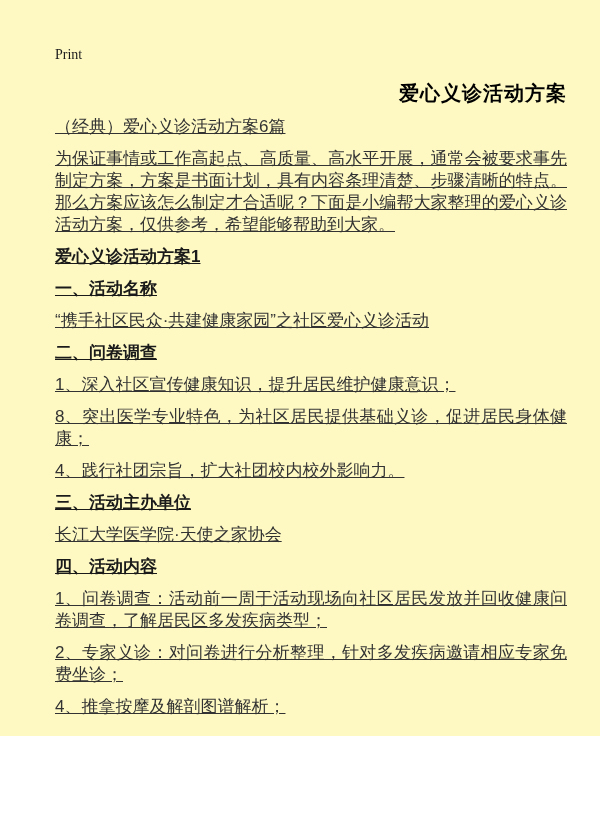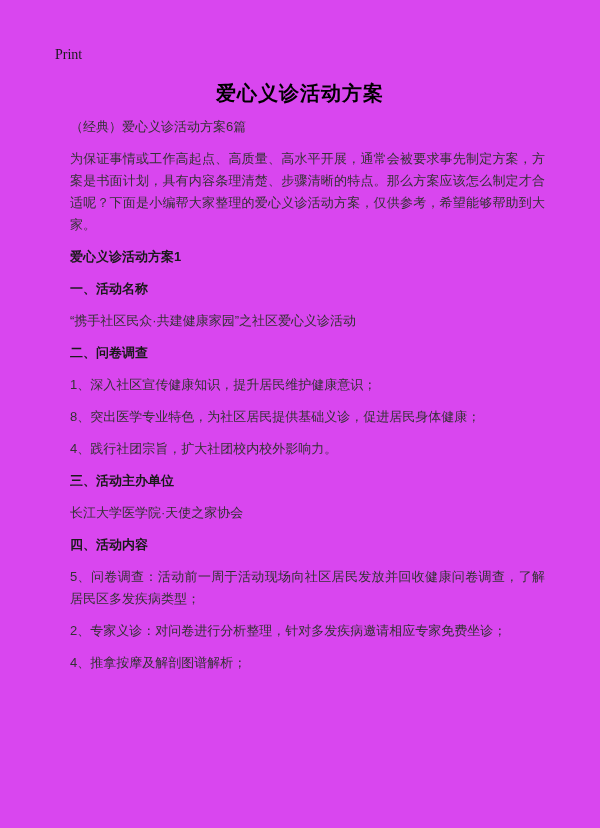--- a/index.html
+++ b/index.html
@@ -9,48 +9,49 @@
   }
   body {
     width: 600px;
     height: 828px;
     overflow: hidden;
     font-family: "Liberation Sans", sans-serif;
   }
   .page {
     box-sizing: border-box;
     width: 600px;
-    height: 828px;
-    padding: 45px 55px 0 55px;
-    background: #d946ef;
+    height: 736px;
+    padding: 45px 33px 0 55px;
+    background: #fef9c3;
   }
   .print-link {
     display: inline-block;
     font-family: "Liberation Serif", serif;
     font-size: 14px;
     line-height: 16px;
     color: #1c1c1c;
     margin: 0 0 18px 0;
     cursor: pointer;
   }
   .doc-title {
     margin: 0 0 11px 0;
-    text-align: center;
+    text-align: right;
     font-size: 20px;
     line-height: 24px;
     font-weight: bold;
     color: #000000;
     letter-spacing: 1px;
   }
   .doc p {
-    margin: 0 0 10px 15px;
-    font-size: 13px;
+    margin: 0 0 10px 0;
+    font-size: 17px;
     line-height: 22px;
     color: #333333;
     text-align: justify;
+    text-decoration: underline;
   }
   .doc p.bold {
     font-weight: bold;
     color: #1a1a1a;
   }
 </style>
 </head>
 <body>
 
 <div class="page">
@@ -79,21 +80,21 @@
 
 
     <p>4、践行社团宗旨，扩大社团校内校外影响力。</p>
 
     <p class="bold">三、活动主办单位</p>
 
     <p>长江大学医学院·天使之家协会</p>
 
     <p class="bold">四、活动内容</p>
 
-    <p>5、问卷调查：活动前一周于活动现场向社区居民发放并回收健康问卷调查，了解居民区多发疾病类型；</p>
+    <p>1、问卷调查：活动前一周于活动现场向社区居民发放并回收健康问卷调查，了解居民区多发疾病类型；</p>
 
     <p>2、专家义诊：对问卷进行分析整理，针对多发疾病邀请相应专家免费坐诊；</p>
 
 
     <p>4、推拿按摩及解剖图谱解析；</p>
 
 
   </div>
 </div>
 

